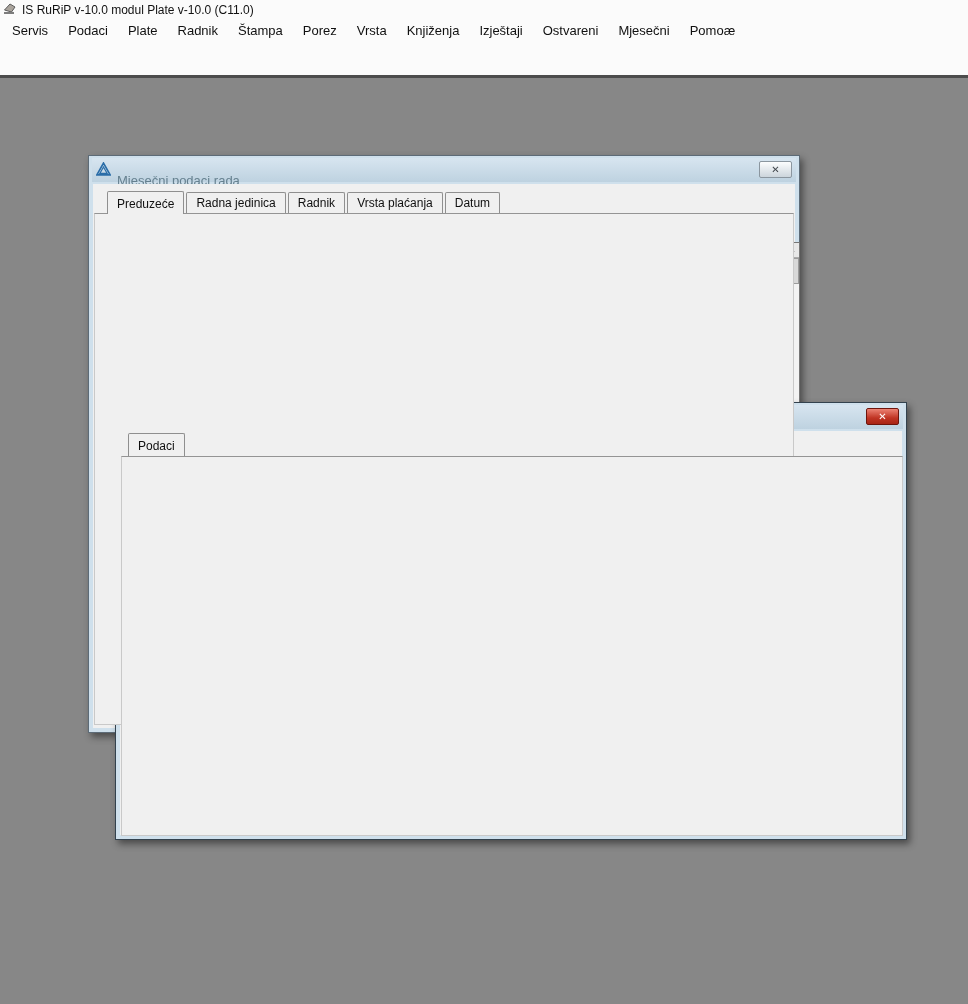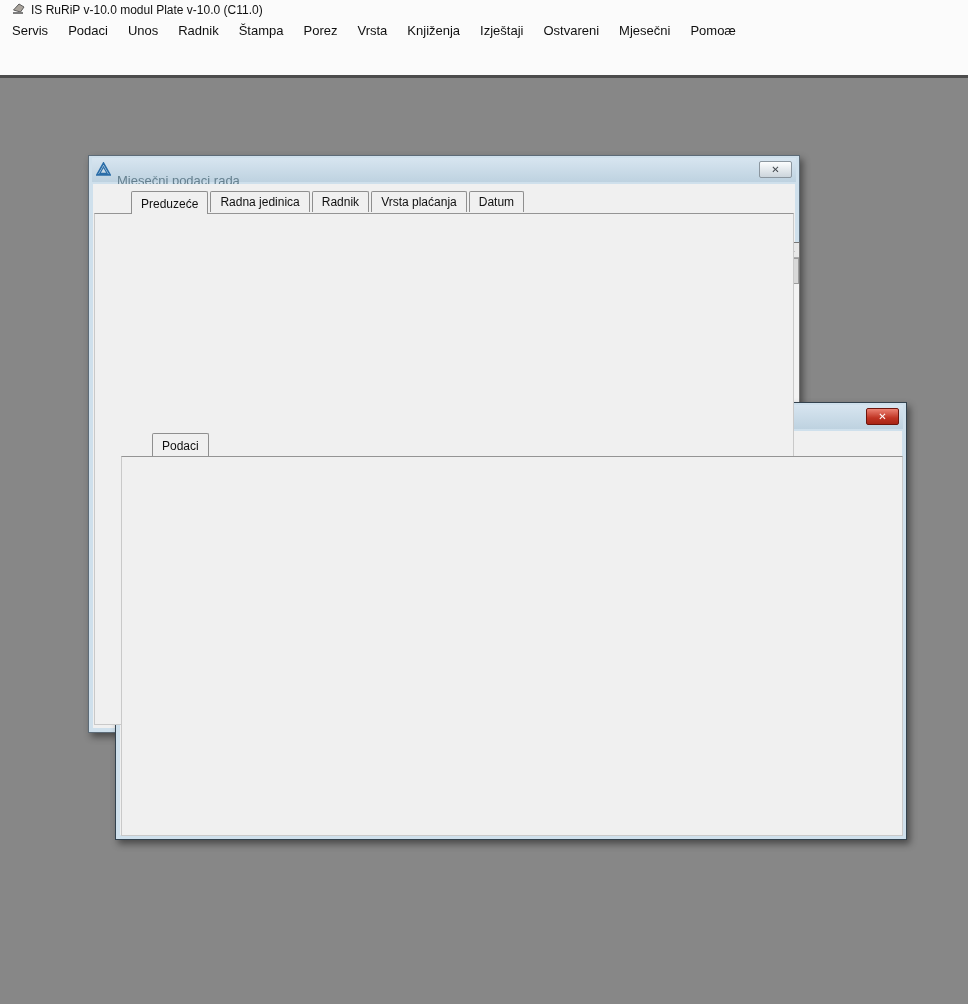--- a/index.html
+++ b/index.html
@@ -1,40 +1,40 @@
 <!DOCTYPE html>
 <html><head>
 <meta charset="utf-8">
 <style>
   * { margin:0; padding:0; }
   body { background:#878787; font-family:"Liberation Sans","DejaVu Sans",sans-serif; }
   .screen { position:relative; width:968px; height:1004px; background:#878787; overflow:hidden; }
 
   
   .app-header { position:absolute; left:0; top:0; width:968px; height:78px; background:#fbfbfb; border-bottom:3px solid #4c4c4c; box-sizing:border-box; }
-  .app-titlebar { height:19px; display:flex; align-items:center; gap:5px; padding-left:11px; font-size:12px; color:#111; }
+  .app-titlebar { height:19px; display:flex; align-items:center; gap:5px; padding-left:2px; font-size:12px; color:#111; }
   .menubar { height:23px; display:flex; align-items:center; padding-left:2px; }
   .menu-item { font-size:13px; color:#101010; padding:2px 10px; cursor:default; }
   .app-toolbar { position:relative; height:32px; }
   .toolbtn { position:absolute; top:8px; background:none; border:none; font-size:12px; color:#101010; font-family:inherit; cursor:default; }
   .exit-icon { position:absolute; left:504px; top:3px; width:28px; height:26px; }
 
   
   .win { position:absolute; box-sizing:border-box; border:1px solid #5d6b77; background:#cfe0ec; box-shadow:3px 4px 7px rgba(0,0,0,0.45); }
   .titlebar { position:absolute; left:3px; top:2px; right:3px; height:24px; display:flex; align-items:center; gap:6px; padding-left:4px;
               background:linear-gradient(#d7e5f0,#bed2e0); font-size:13px; }
   .title-inactive { color:#65808f;margin-top:20px; }
   .title-active { color:#16242e; }
   .closebtn { position:absolute; right:4px; top:3px; width:33px; height:17px; border-radius:2px; text-align:center; font-size:10px; line-height:16px; font-weight:bold; box-sizing:border-box; }
   .closebtn.gray { background:linear-gradient(#fcfdfe,#ccd5dc); border:1px solid #8b969f; color:#41474c; }
   .closebtn.red  { background:linear-gradient(#ec8273,#c03423 60%,#a82415); border:1px solid #6e150c; color:#fff; }
   .client { position:absolute; left:4px; right:4px; bottom:4px; top:28px; background:#f0f0f0; }
 
   
-  .tabs-row { position:absolute; display:flex; align-items:flex-start;margin-left:24px; }
+  .tabs-row { position:absolute; display:flex; align-items:center; }
   .tab { font-size:12px; color:#101010; background:#f0f0f0; border:1px solid #8f8f8f; border-bottom:none; border-radius:2px 2px 0 0;
          padding:3px 9px 3px 9px; margin-right:2px; position:relative; z-index:2; }
   .tab.active { padding-top:5px; margin-bottom:-1px; }
   .tabpage { position:absolute; background:#f0f0f0; border:1px solid #c9c9c9; border-top:1px solid #949494; box-sizing:border-box; z-index:1; }
 
   
   #win1 { left:88px; top:155px; width:712px; height:578px; }
   #table1 { position:absolute; left:15px; top:58px; width:692px; height:161px; border:1px solid #767676; background:#fff; box-sizing:border-box; }
   #t1head { display:flex; width:676px; background:#f2f2f2; }
   .th1 { box-sizing:border-box; height:16px; line-height:14px; font-size:11px; text-align:center; color:#101010;
@@ -94,21 +94,21 @@
         <svg width="15" height="14" viewBox="0 0 15 14">
             <path d="M2.5 9 L8 3 L13 6 L9.5 11 Z" fill="#aaa49c" stroke="#5c5c5c" stroke-width="1"></path>
             <rect x="2" y="11" width="10" height="2" fill="#7d7d7d"></rect>
           </svg>
       </span>
       <span>IS RuRiP v-10.0 modul Plate v-10.0 (C11.0)</span>
     </div>
     <div class="menubar" id="menubar">
         <div class="menu-item">Servis</div>
         <div class="menu-item">Podaci</div>
-        <div class="menu-item">Unos</div>
+        <div class="menu-item">Plate</div>
         <div class="menu-item">Radnik</div>
         <div class="menu-item">Štampa</div>
         <div class="menu-item">Porez</div>
         <div class="menu-item">Vrsta</div>
         <div class="menu-item">Knjiženja</div>
         <div class="menu-item">Izještaji</div>
         <div class="menu-item">Ostvareni</div>
         <div class="menu-item">Mjesečni</div>
         <div class="menu-item">Pomoæ</div>
       </div>

